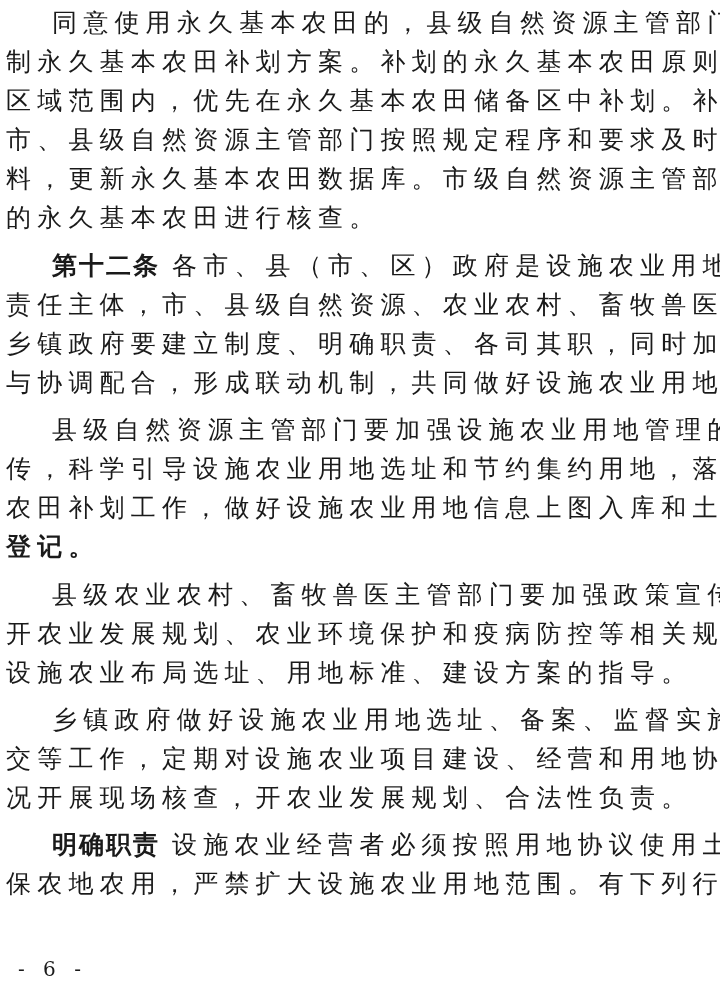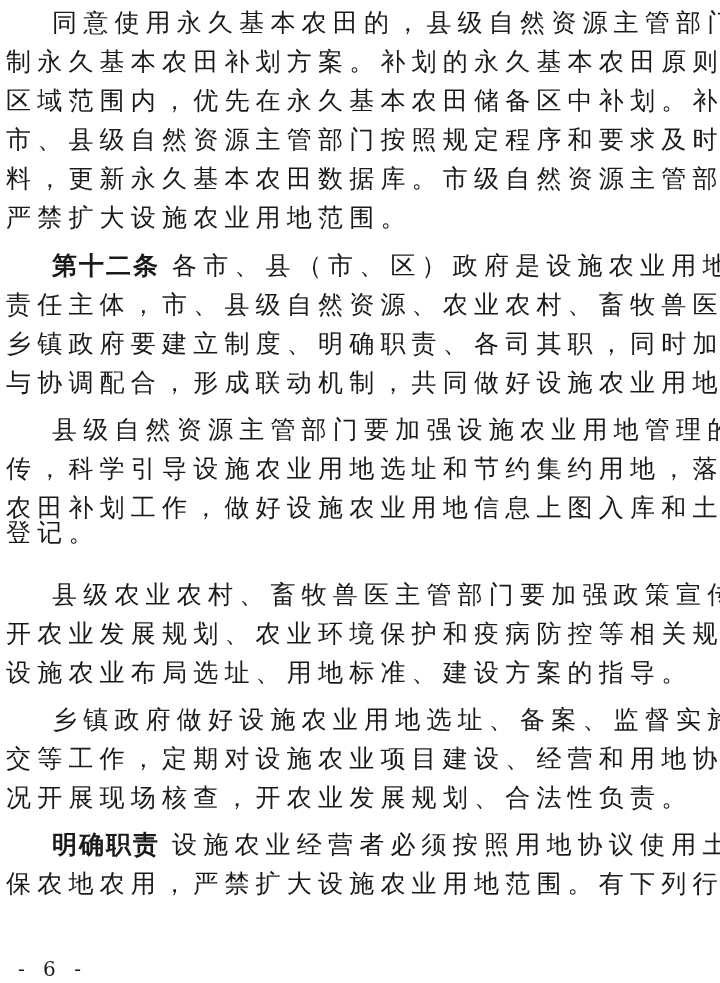--- a/index.html
+++ b/index.html
@@ -51,33 +51,33 @@
   </style>
 </head>
 <body>
 
 <div class="page">
   <div class="line indent" style="top:3px;"><span>同意使用永久基本农田的，县级自然资源主管部门应及时编</span></div>
   <div class="line" style="top:42px;"><span>制永久基本农田补划方案。补划的永久基本农田原则上在本行政</span></div>
   <div class="line" style="top:81px;"><span>区域范围内，优先在永久基本农田储备区中补划。补划完成后，</span></div>
   <div class="line" style="top:120px;"><span>市、县级自然资源主管部门按照规定程序和要求及时上报补划资</span></div>
   <div class="line" style="top:159px;"><span>料，更新永久基本农田数据库。市级自然资源主管部门要对补划</span></div>
-  <div class="line" style="top:198px;"><span>严禁扩大设施农业用地范围。</span></div>
+  <div class="line" style="top:198px;"><span>的永久基本农田进行核查。</span></div>
 
   <div class="line indent" style="top:246px;">
     <span class="article-heading">第十二条</span><span>各市、县（市、区）政府是设施农业用地监管的</span>
   </div>
   <div class="line" style="top:285px;"><span>责任主体，市、县级自然资源、农业农村、畜牧兽医主管部门和</span></div>
   <div class="line" style="top:324px;"><span>乡镇政府要建立制度、明确职责、各司其职，同时加强信息共享</span></div>
   <div class="line" style="top:363px;"><span>与协调配合，形成联动机制，共同做好设施农业用地管理工作。</span></div>
 
   <div class="line indent" style="top:410px;"><span>县级自然资源主管部门要加强设施农业用地管理的政策宣</span></div>
   <div class="line" style="top:449px;"><span>传，科学引导设施农业用地选址和节约集约用地，落实永久基本</span></div>
   <div class="line" style="top:488px;"><span>农田补划工作，做好设施农业用地信息上图入库和土地变更调查</span></div>
-  <div class="line" style="top:513px;"><span>登记。</span></div>
+  <div class="line" style="top:527px;font-weight:bold;"><span>登记。</span></div>
 
   <div class="line indent" style="top:575px;"><span>县级农业农村、畜牧兽医主管部门要加强政策宣传，主动公</span></div>
   <div class="line" style="top:614px;"><span>开农业发展规划、农业环境保护和疫病防控等相关规定，负责对</span></div>
   <div class="line" style="top:653px;"><span>设施农业布局选址、用地标准、建设方案的指导。</span></div>
 
   <div class="line indent" style="top:700px;"><span>乡镇政府做好设施农业用地选址、备案、监督实施及信息汇</span></div>
   <div class="line" style="top:739px;"><span>交等工作，定期对设施农业项目建设、经营和用地协议履行等情</span></div>
   <div class="line" style="top:778px;"><span>况开展现场核查，开农业发展规划、合法性负责。</span></div>
 
   <div class="line indent" style="top:825px;">

